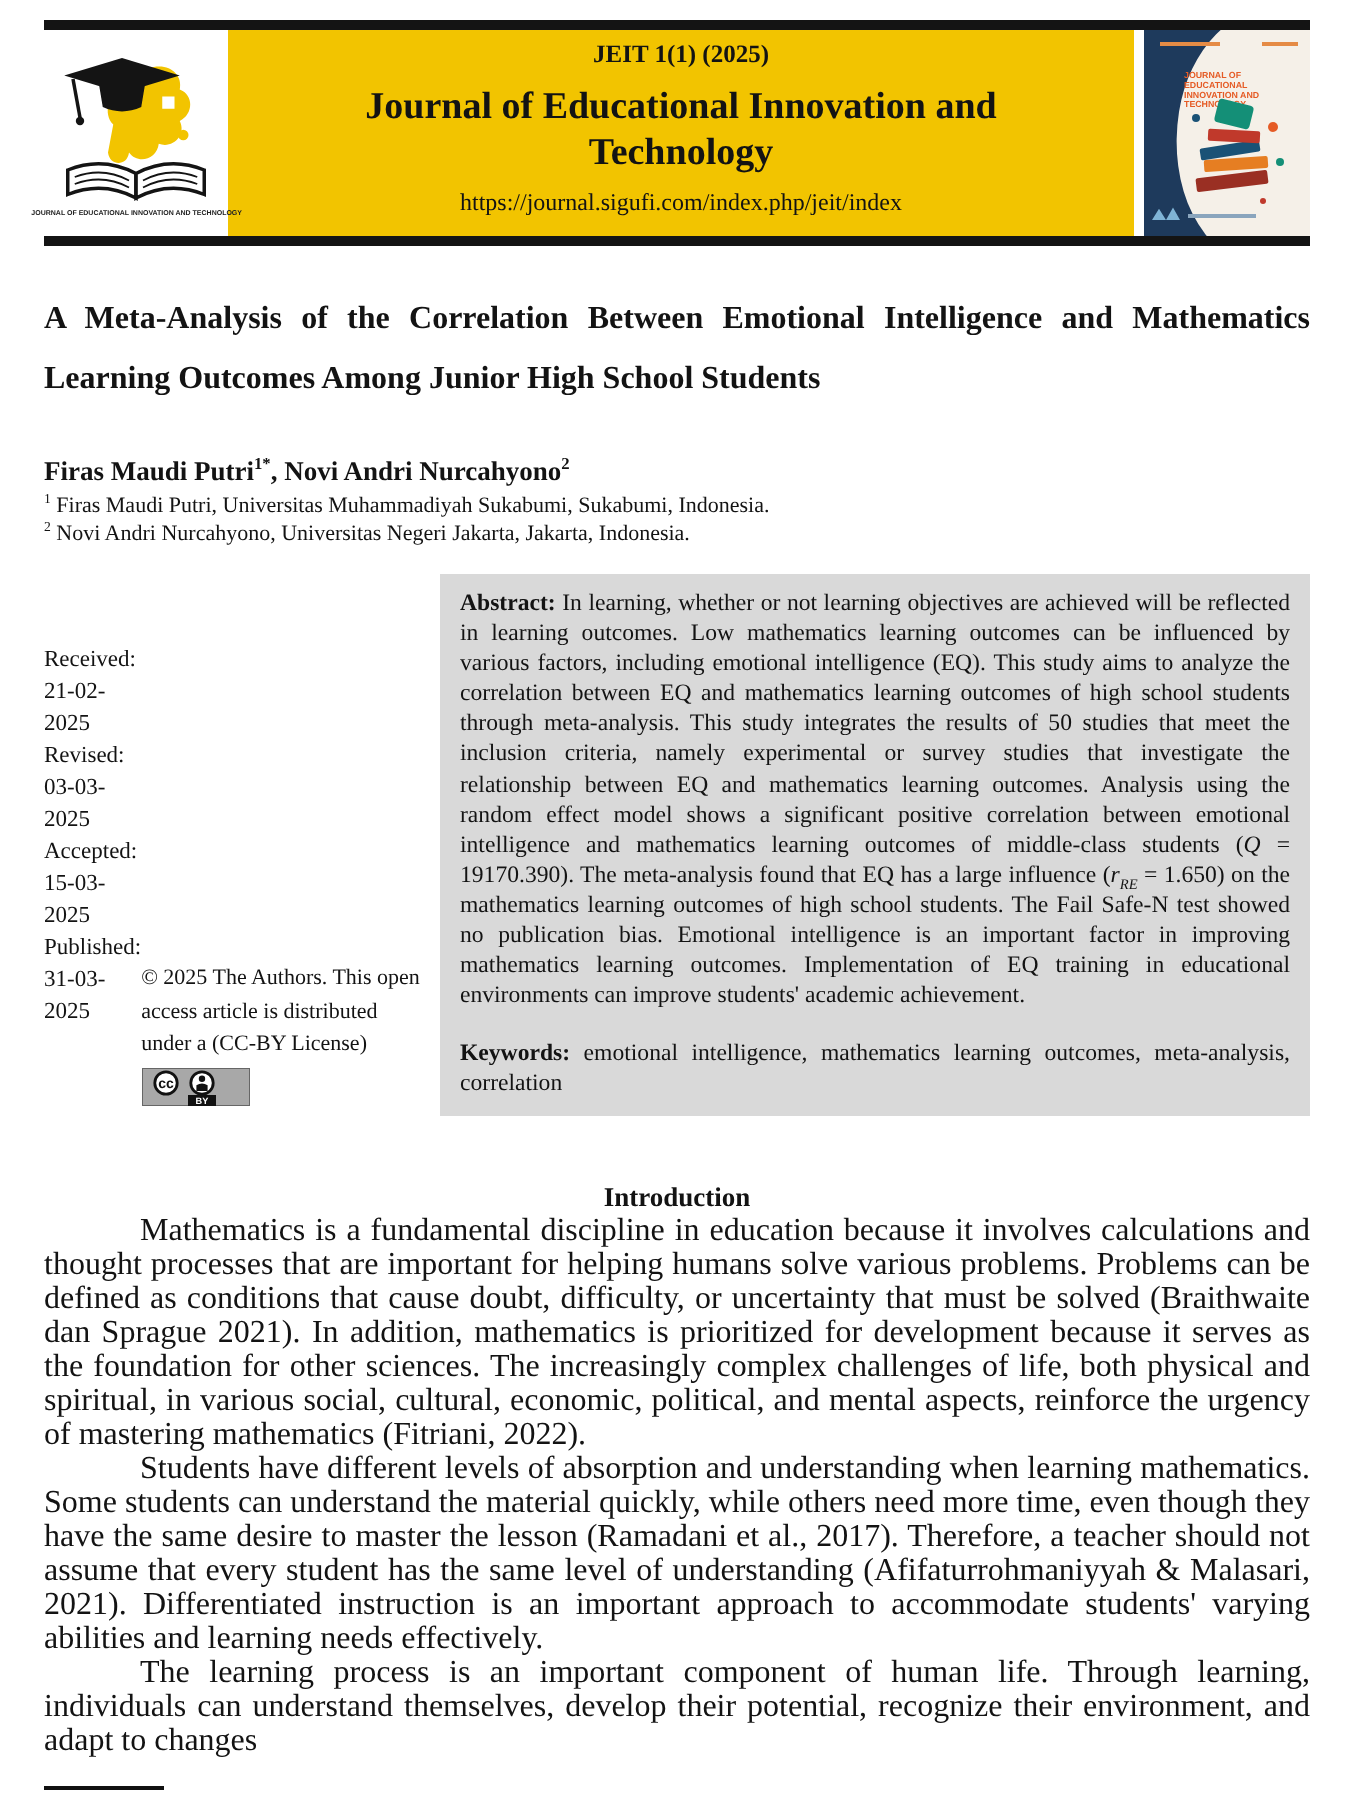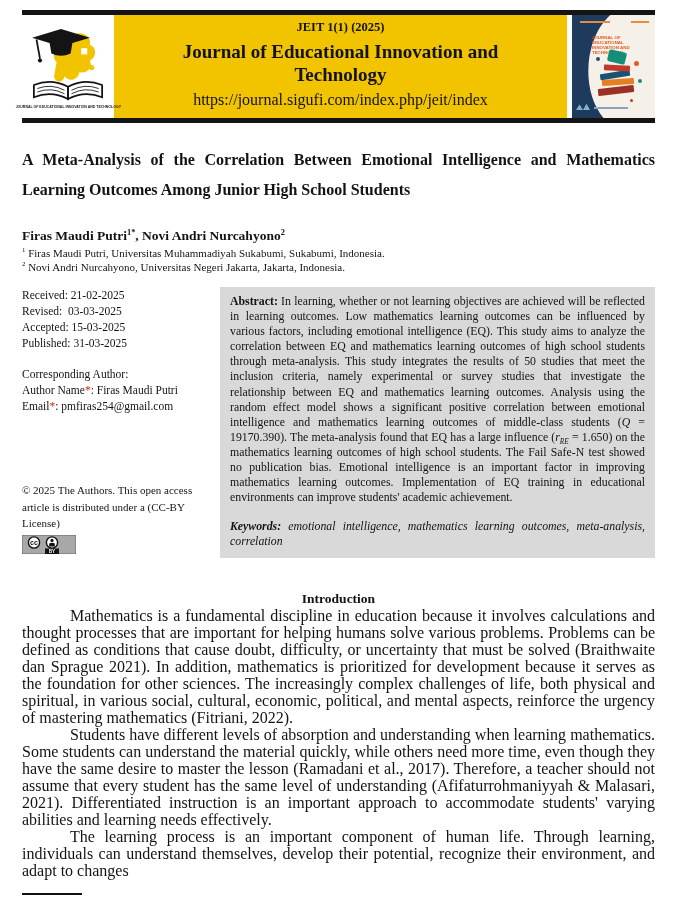--- a/index.html
+++ b/index.html
@@ -22,21 +22,21 @@
     font-family: "Liberation Sans", sans-serif; font-size: 7px; font-weight: bold;
     white-space: nowrap; transform: scale(0.5); transform-origin: center top;
     margin-top: -1px; color: #222;
   }
   .banner {
     flex: 1; background: #f2c400; display: flex; flex-direction: column;
     justify-content: space-between; text-align: center; padding: 5px 10px 9px 10px;
   }
   .issue { font-size: 12.5px; font-weight: bold; }
   .journal-title { font-size: 19px; font-weight: bold; line-height: 23px; padding: 0 30px; }
-  .journal-url { font-size: 16px; cursor: pointer; }
+  .journal-url { font-size: 12px; cursor: pointer; }
   .cover {
     width: 83px; margin-left: 5px; position: relative;
     background: #1e3a5c; overflow: hidden;
   }
   .cover .blob {
     position: absolute; width: 92px; height: 128px; left: 16px; top: -10px;
     background: #f5f0e8; border-radius: 48% 52% 42% 58%; transform: rotate(9deg);
   }
   .cover .cov-title {
     position: absolute; top: 20px; left: 20px; width: 90px; color: #e55b25;
@@ -62,30 +62,30 @@
   
   .article-title {
     margin: 22px 0 0 0; font-size: 16px; font-weight: bold; line-height: 30px;
     text-align: justify;
   }
   .authors { margin-top: 23px; font-size: 13.5px; font-weight: bold; }
   .affiliations { margin-top: 3px; font-size: 11px; line-height: 13.5px; }
 
   
   .meta-abstract-row { display: flex; margin-top: 13px; align-items: stretch; }
-  .meta-col { width: 190px; display: flex; flex-direction: column; font-size: 11.5px; line-height: 16px; }
+  .meta-col { width: 190px; display: flex; font-size: 11.5px; line-height: 16px; margin-top: 35px; }
   .meta-lines div { white-space: pre-wrap; }
   .meta-group2 { margin-top: 15px; }
   .copyright-block { margin-top: auto; }
   .copyright-block p { margin: 0 0 3px 0; font-size: 11px; line-height: 16.5px; }
   .abstract-box {
     flex: 1; margin-left: 8px; background: #d9d9d9; padding: 7px 10px 8px 10px;
   }
   .abstract-text { margin: 0; font-size: 11.8px; line-height: 15.1px; text-align: justify; }
-  .keywords { margin: 14px 0 0 0; font-size: 11.8px; line-height: 15.1px; text-align: justify; font-style: italic; }
+  .keywords { margin: 14px 0 0 0; font-size: 11.8px; line-height: 15.1px; text-align: justify; }
 
   
   .intro { margin-top: 33px; }
   .intro h2 { margin: 0; font-size: 13.5px; font-weight: bold; text-align: center; }
   .intro p {
     margin: 0; font-size: 16px; line-height: 17px; text-align: justify;
     text-indent: 48px;
   }
   .footnote-rule { margin-top: 14px; width: 60px; border-top: 2px solid #111; }
 
@@ -167,25 +167,20 @@
 
   <div class="meta-abstract-row">
 
     <aside class="meta-col">
       <div class="meta-lines">
         <div>Received: 21-02-2025</div>
         <div>Revised:  03-03-2025</div>
         <div>Accepted: 15-03-2025</div>
         <div>Published: 31-03-2025</div>
       </div>
-      <div class="meta-lines meta-group2">
-        <div>Corresponding Author:</div>
-        <div><span>Author Name</span><span style="color: rgb(224, 32, 32);">*</span><span>: Firas Maudi Putri</span></div>
-        <div><span>Email</span><span style="color: rgb(224, 32, 32);">*</span><span>: pmfiras254@gmail.com</span></div>
-      </div>
       <div class="copyright-block">
         <p>© 2025 The Authors. This open access article is distributed under a (CC-BY License)</p>
         <svg width="54" height="19" viewBox="0 0 54 19">
           <rect x="0" y="0" width="54" height="19" fill="#a8a8a8"></rect>
           <rect x="0" y="0" width="54" height="19" fill="none" stroke="#666" stroke-width="1"></rect>
           <circle cx="12" cy="7.5" r="5.6" fill="#ffffff" stroke="#111" stroke-width="1.4"></circle>
           <text x="12" y="10" font-size="7" font-weight="bold" text-anchor="middle" fill="#111" font-family="Liberation Sans, sans-serif">cc</text>
           <circle cx="30" cy="7.5" r="5.6" fill="#ffffff" stroke="#111" stroke-width="1.4"></circle>
           <circle cx="30" cy="5.4" r="1.6" fill="#111"></circle>
           <path d="M27.2,11.5 L27.2,8.6 Q30,7 32.8,8.6 L32.8,11.5 Z" fill="#111"></path>

